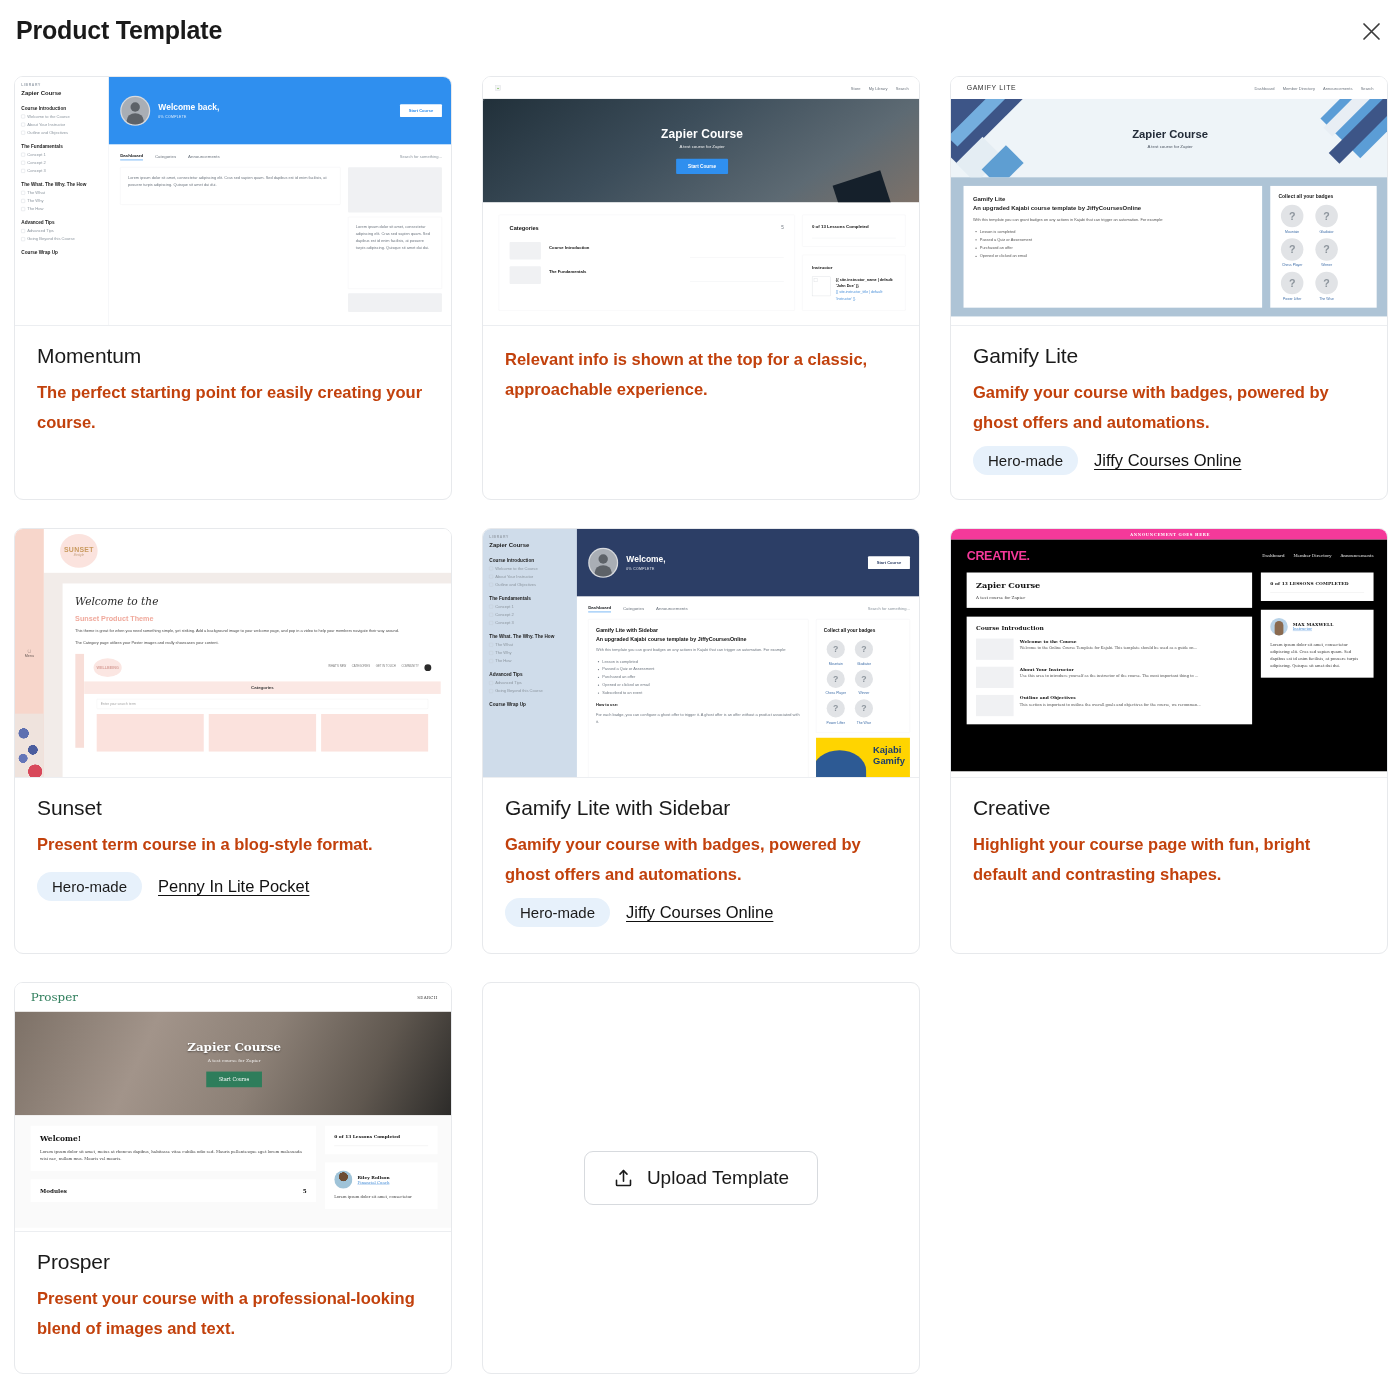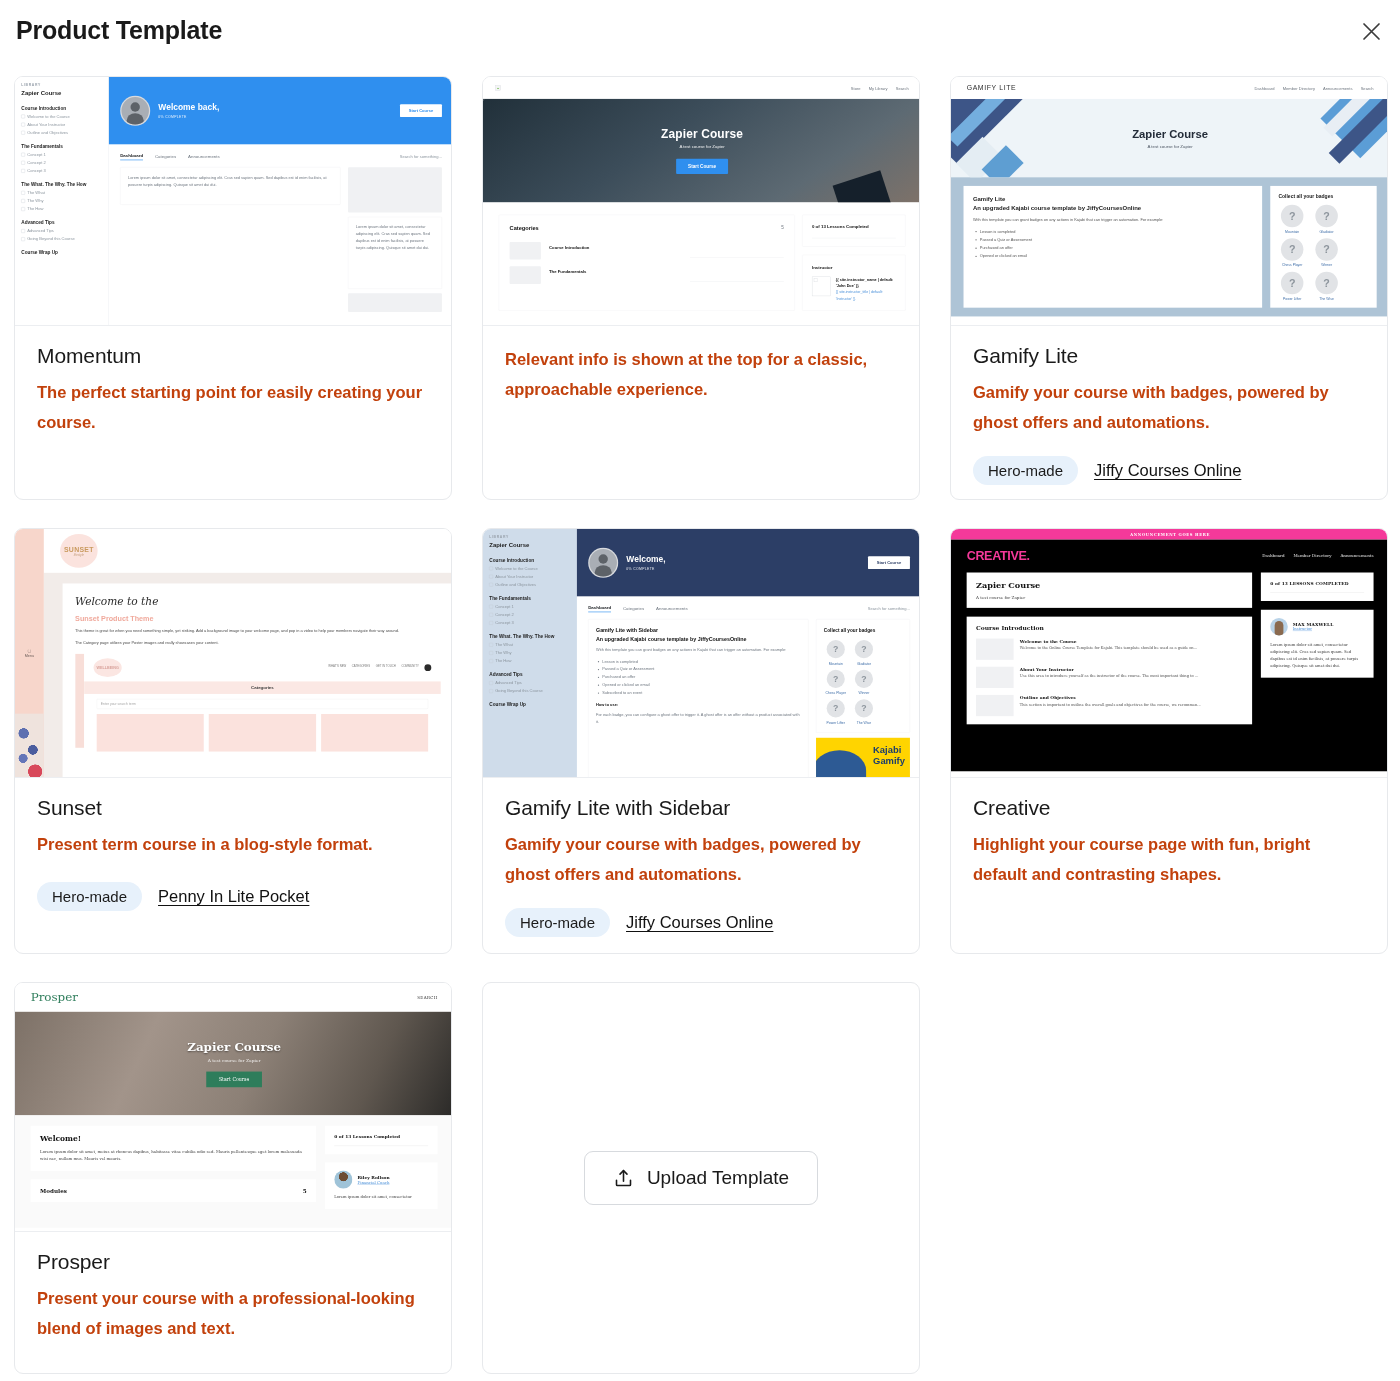--- a/index.html
+++ b/index.html
@@ -89,21 +89,21 @@
     line-height: 30px;
     color: #c2410c;
     max-height: 56px;
     overflow: hidden;
     font-weight: bold;
   }
   .card-meta {
     display: flex;
     align-items: center;
     gap: 16px;
-    margin-top: 23px;
+    margin-top: 13px;
   }
   .badge {
     background: #e7f1fb;
     color: #1b1b1b;
     font-size: 15px;
     border-radius: 20px;
     padding: 6px 15px;
     white-space: nowrap;
   }
   .author {

